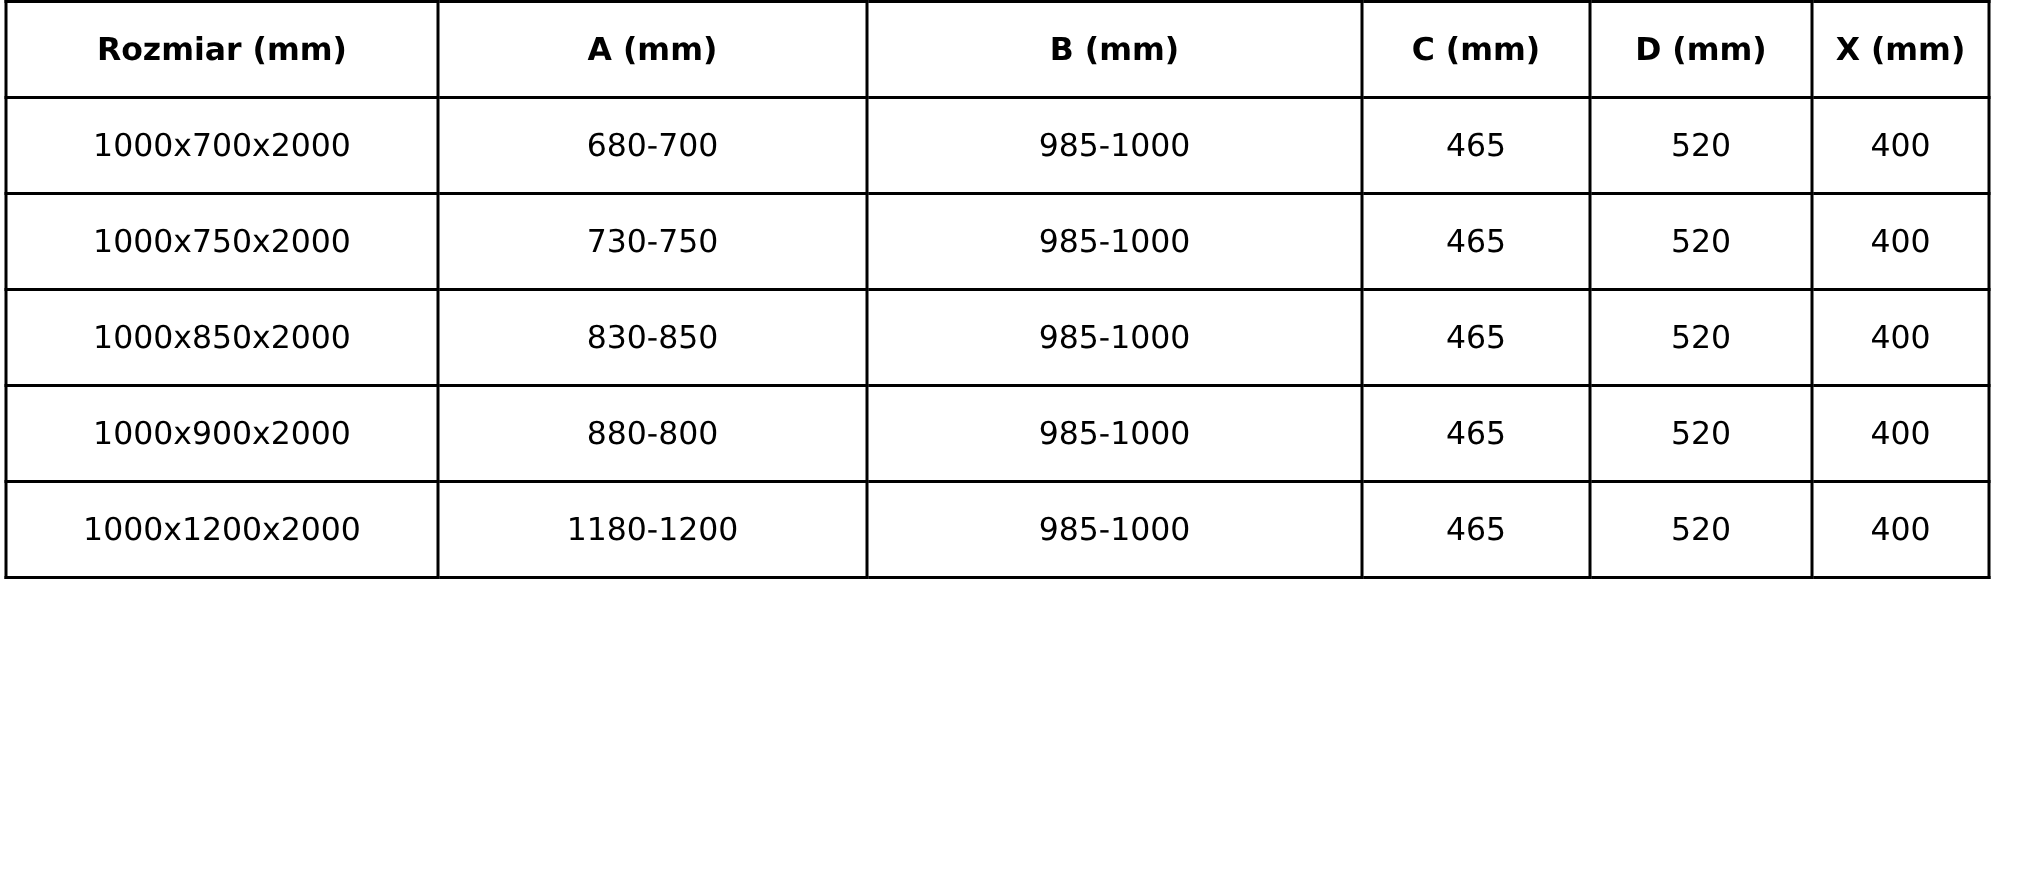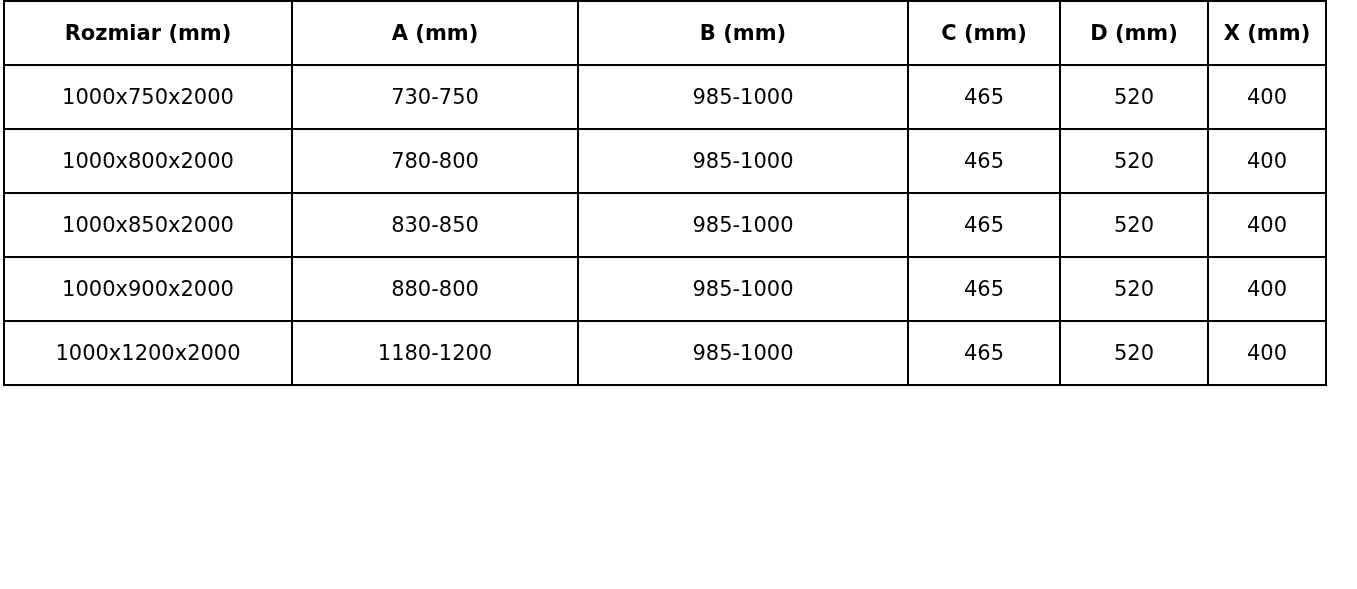--- a/index.html
+++ b/index.html
@@ -68,30 +68,30 @@
         <th>Rozmiar (mm)</th>
         <th>A (mm)</th>
         <th>B (mm)</th>
         <th>C (mm)</th>
         <th>D (mm)</th>
         <th>X (mm)</th>
       </tr>
     </thead>
     <tbody>
       <tr>
-        <td>1000x750x2000</td>
-        <td>730-750</td>
+        <td>1000x700x2000</td>
+        <td>680-700</td>
         <td>985-1000</td>
         <td>465</td>
         <td>520</td>
         <td>400</td>
       </tr>
       <tr>
-        <td>1000x800x2000</td>
-        <td>780-800</td>
+        <td>1000x750x2000</td>
+        <td>730-750</td>
         <td>985-1000</td>
         <td>465</td>
         <td>520</td>
         <td>400</td>
       </tr>
       <tr>
         <td>1000x850x2000</td>
         <td>830-850</td>
         <td>985-1000</td>
         <td>465</td>

